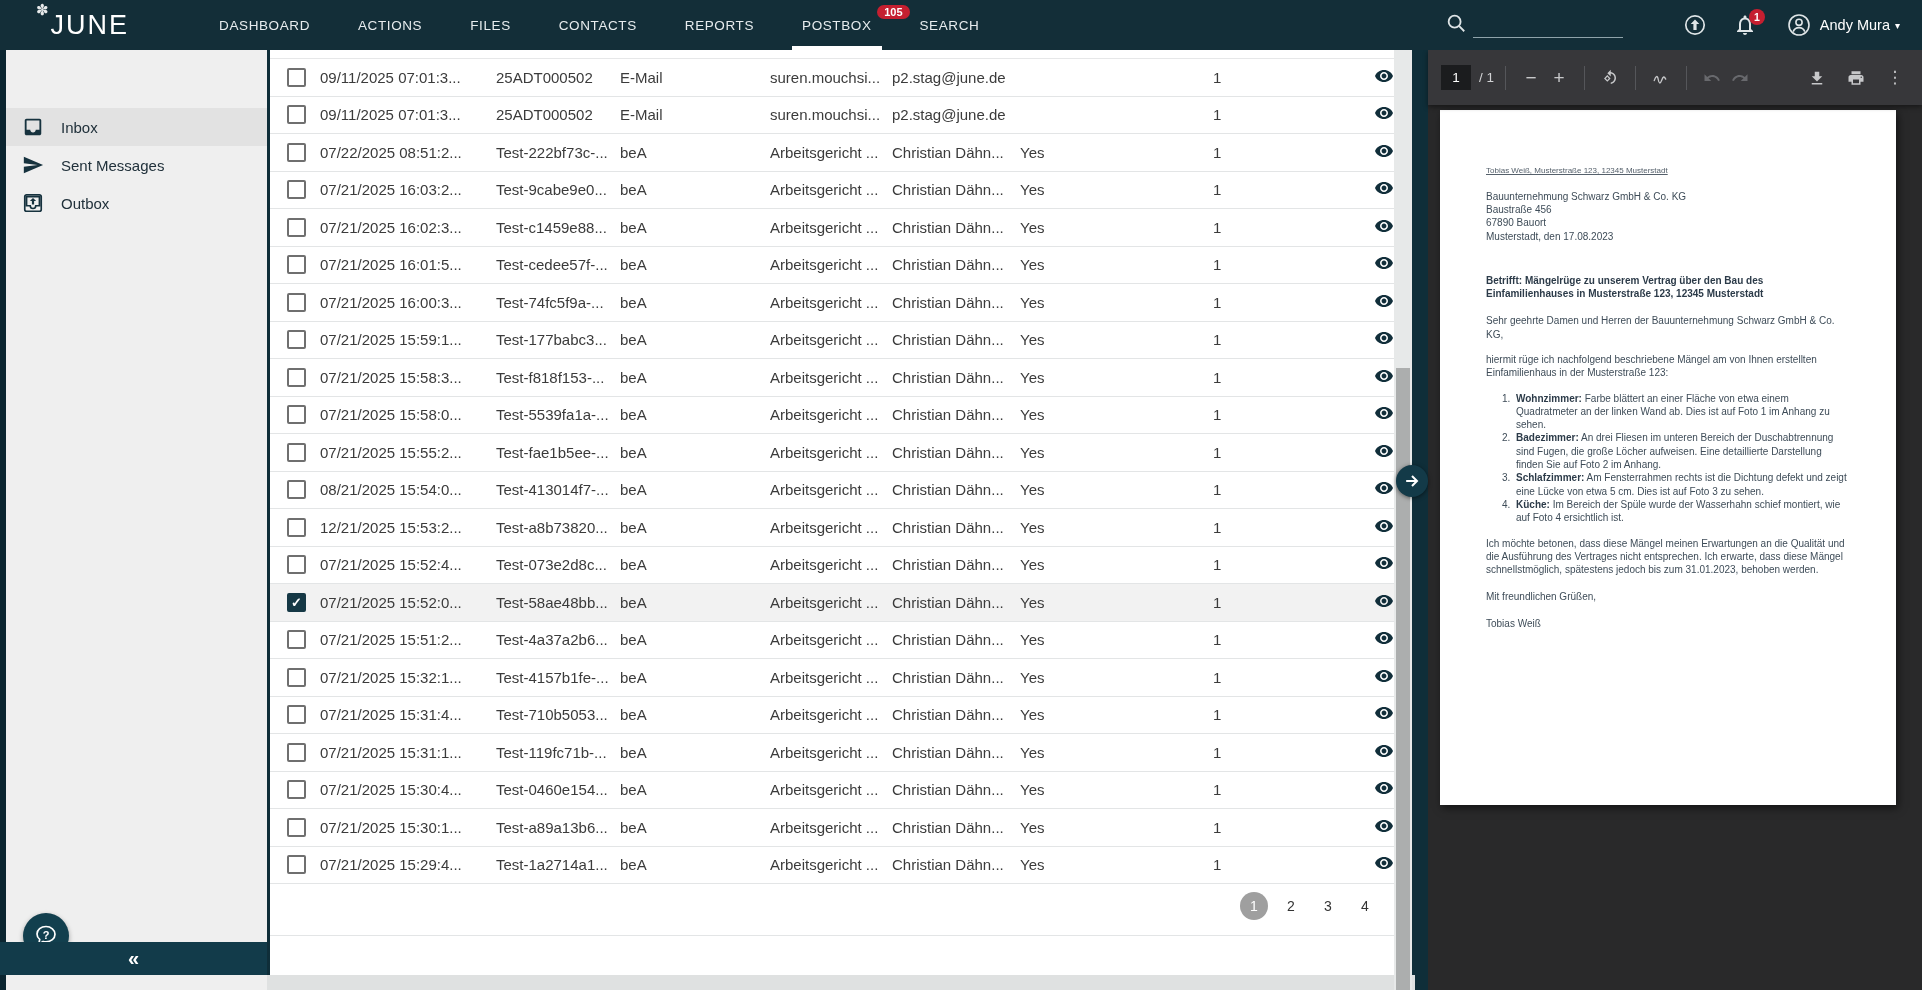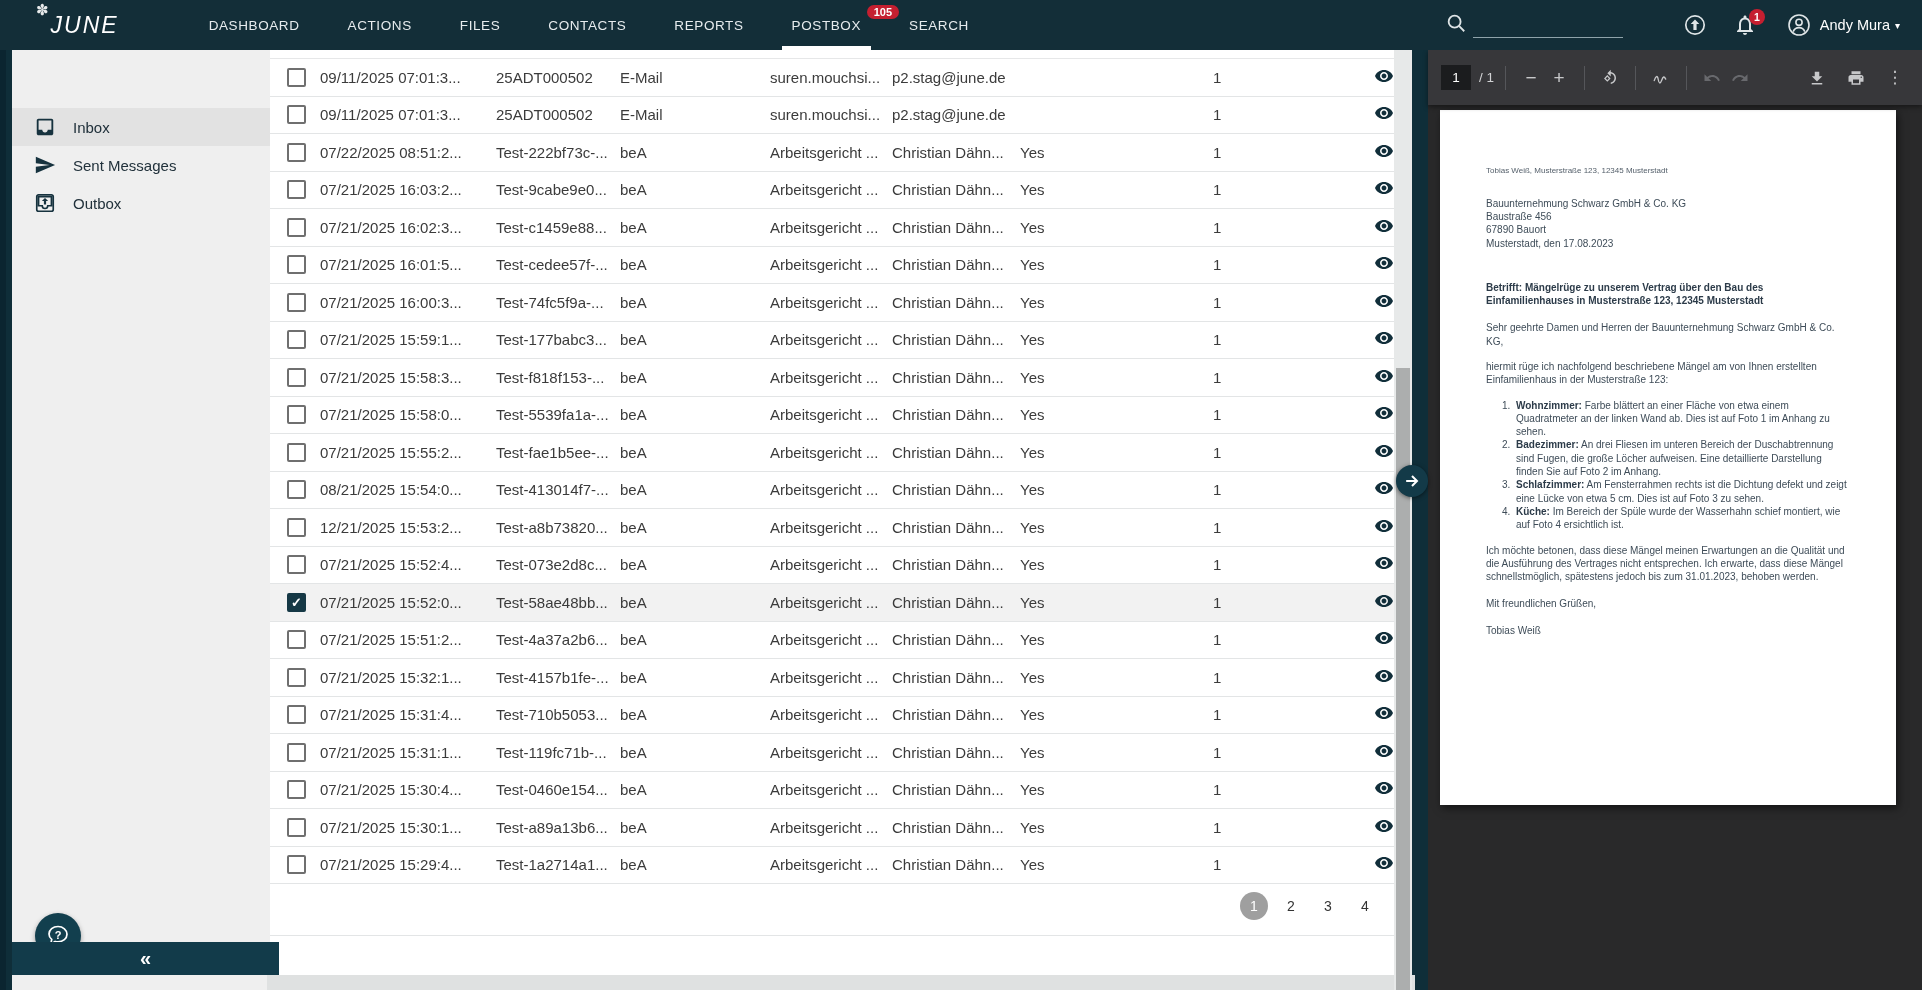--- a/index.html
+++ b/index.html
@@ -4,21 +4,21 @@
 <style>
   * { margin:0; padding:0; box-sizing:border-box; }
   html,body { width:1922px; height:990px; overflow:hidden;
     font-family:"Liberation Sans", sans-serif; background:#0f2e39; }
 
   
   .topnav { position:absolute; left:0; top:0; width:1922px; height:50px;
     background:#132e38; display:flex; align-items:center; z-index:30; }
   .logo { display:flex; align-items:flex-start; margin-left:36px; color:#fff; cursor:pointer; }
   .logo .flower { font-size:15px; line-height:12px; margin-right:2px; margin-top:2px; opacity:.9; }
-  .logo .logo-text { font-size:23px; font-weight:300; letter-spacing:2px; line-height:46px;font-style:italic; }
+  .logo .logo-text { font-size:27px; font-weight:300; letter-spacing:2px; line-height:46px; }
   .nav-items { display:flex; margin-left:66px; height:50px; }
   .nav-item { position:relative; height:50px; display:flex; align-items:center;
     padding:0 24px; color:#e7ecee; font-size:13.5px; letter-spacing:.6px; cursor:pointer; }
   .nav-item.active::after { content:""; position:absolute; left:14px; right:14px; bottom:0;
     height:4px; background:#fff; }
   .nav-badge { position:absolute; top:5px; right:-14px; background:#c51f30; color:#fff;
     font-size:11px; font-weight:bold; padding:1px 7px; border-radius:9px; letter-spacing:0; }
   .nav-right { margin-left:auto; display:flex; align-items:center; margin-right:22px; }
   .nav-search-wrap { display:flex; align-items:flex-end; }
   .search-glyph svg { width:22px; height:22px; stroke:#dfe5e7; stroke-width:2; fill:none; }
@@ -30,21 +30,21 @@
   .upload-btn { margin-left:60px; }
   .bell-btn { margin-left:26px; }
   .bell-badge { position:absolute; top:-4px; right:-8px; background:#c51f30; color:#fff;
     font-size:10.5px; font-weight:bold; min-width:16px; height:16px; line-height:16px;
     border-radius:8px; text-align:center; padding:0 3px; }
   .avatar-btn { margin-left:30px; }
   .user-name { color:#fff; font-size:14.5px; margin-left:9px; cursor:pointer; }
   .caret { color:#fff; font-size:10px; margin-left:5px; cursor:pointer; }
 
   
-  .sidebar { position:absolute; left:12px; top:50px; width:267px; height:940px; background:#efefef; }
+  .sidebar { position:absolute; left:0; top:50px; width:267px; height:940px; background:#efefef; }
   .edge-strip { position:absolute; left:0; top:50px; width:6px; height:940px; background:#0b2530; z-index:5; }
   .side-items { padding-top:58px; }
   .side-item { display:flex; align-items:center; height:38px; cursor:pointer; color:#21313b; }
   .side-item.active { background:#e2e2e2; }
   .side-item .s-icon { margin-left:22px; width:22px; height:22px; display:flex; }
   .side-item .s-icon svg { width:22px; height:22px; fill:#16323e; }
   .side-item .s-label { margin-left:17px; font-size:15px; }
   .help-btn { position:absolute; left:23px; top:863px; width:46px; height:46px; border-radius:50%;
     background:#123f4e; border:none; cursor:pointer; display:flex; align-items:center;
     justify-content:center; box-shadow:0 2px 5px rgba(0,0,0,.35); }
@@ -98,22 +98,22 @@
   .tb-btn svg { width:18px; height:18px; fill:#c7c8ca; stroke:none; }
   .tb-btn.stroke svg { fill:none; stroke:#c7c8ca; stroke-width:1.8; }
   .tb-btn.disabled svg { fill:#68696d; }
   .pt-right { margin-left:auto; display:flex; gap:11px; align-items:center; }
   .kebab { font-size:17px; letter-spacing:0; color:#c7c8ca; }
 
   
   .page { position:absolute; left:12px; top:60px; width:456px; height:695px; background:#fff;
     box-shadow:2px 3px 8px rgba(0,0,0,.55); padding:56px 46px 0; color:#3e4c58;
     font-size:10px; line-height:1.33; }
-  .sender-line { font-size:8px; color:#55606b; }
-  .recipient { margin-top:20px; }
+  .sender-line { font-size:8px; color:#55606b;text-decoration:underline; }
+  .recipient { margin-top:13px; }
   .dateline { text-align:left; }
   .subject { font-weight:bold; color:#2c3b49; margin-top:31px; }
   .salut { margin-top:14px; }
   .intro { margin-top:12px; }
   .defects { margin-top:12px; padding-left:27px; }
   .defects li { padding-left:3px; }
   .defects b { color:#2c3b49; }
   .para { margin-top:12px; }
   .closing { margin-top:14px; }
   .signature { margin-top:13px; }

